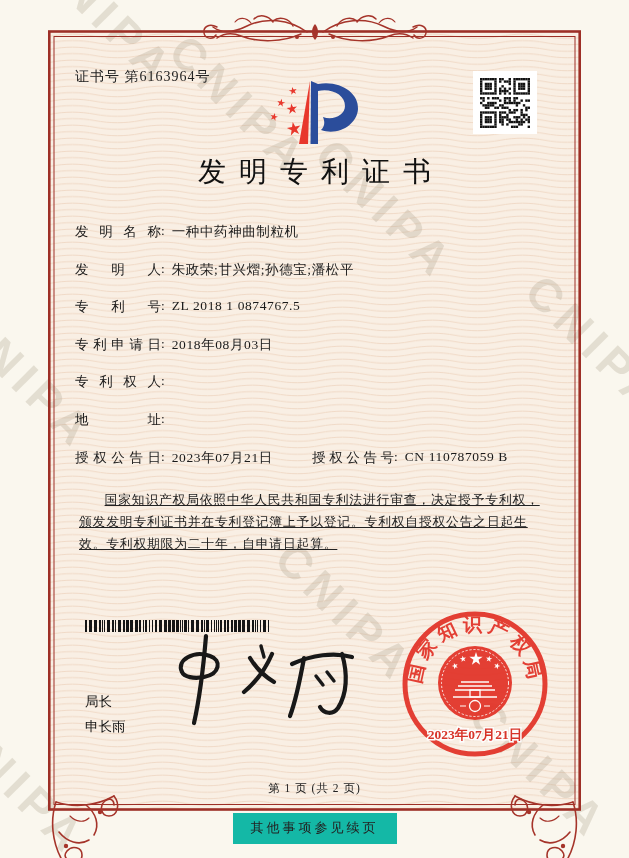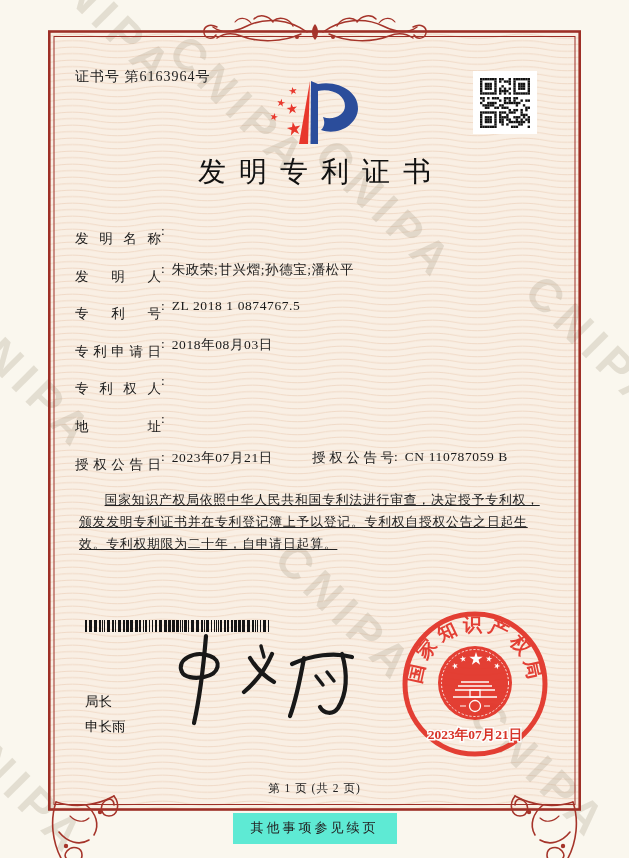--- a/index.html
+++ b/index.html
@@ -26,21 +26,21 @@
   
   .title{left:0;top:153px;width:629px;text-align:center;font-size:28px;
          letter-spacing:13px;text-indent:13px;color:#111;font-weight:500;}
   
   .qrbox{left:473px;top:71px;width:64px;height:63px;background:#ffffff;
          display:flex;align-items:center;justify-content:center;}
   
   .fields{left:75px;top:223px;width:478px;font-size:13.5px;color:#1a1a1a;}
   .frow{display:flex;align-items:flex-start;height:37.6px;}
   .lab{width:86px;display:inline-block;text-align:justify;text-align-last:justify;
-       -moz-text-align-last:justify;flex:none;margin-top:7px;}
+       -moz-text-align-last:justify;flex:none;}
   .colon{flex:none;margin-right:7px;}
   .val{letter-spacing:0.6px;}
   .grant-left{display:flex;width:237px;flex:none;}
   .lab2{width:82px;display:inline-block;text-align:justify;text-align-last:justify;flex:none;}
   
   .paras{left:79px;top:489px;width:474px;font-size:12.8px;line-height:1.73;
          letter-spacing:0.8px;color:#222;}
   .paras p{margin:0 0 4px 0;text-indent:2em;text-decoration:underline;}
   
   .barcode{left:85px;top:620px;width:192px;height:12px;display:flex;align-items:stretch;}
@@ -48,21 +48,21 @@
   
   .director{left:85px;top:689px;font-family:"Liberation Sans","DejaVu Sans",sans-serif;
             font-size:13.5px;color:#111;line-height:25px;}
   
   .sig{left:166px;top:630px;width:200px;height:100px;}
   
   .seal{left:397px;top:610px;width:157px;height:153px;opacity:0.93;}
   
   .pagenum{left:0;top:781px;width:629px;text-align:center;font-size:11.5px;
            letter-spacing:1px;color:#222;}
-  .contbox{top:813px;left:50%;transform:translateX(-50%);background:#5eead4;
+  .contbox{top:813px;left:50%;transform:translateX(-50%);background:#14b8a6;
            padding:6px 18px 7px 18px;font-size:13px;letter-spacing:3px;color:#222;
            white-space:nowrap;}
 </style>
 </head>
 <body>
 
 <div class="abs inner-bg">
   <svg>
     <defs>
       <pattern id="wv" width="90" height="6.5" patternUnits="userSpaceOnUse">
@@ -368,20 +368,21 @@
     <path d="M52,4 C74,0 93,13 92,29 C91,45 72,56 55,50 C60,45 58,40 57,37 C67,41 79,35 79,26 C79,15 66,8 52,11 Z"></path>
   </g>
 </svg>
 
 <div class="abs title">发明专利证书</div>
 
 <div class="abs fields">
   <div class="frow">
     <span class="lab">发明名称</span>
       <span class="colon">:</span>
+    <span class="val">一种中药神曲制粒机</span>
   </div>
   <div class="frow">
     <span class="lab">发明人</span>
       <span class="colon">:</span>
     <span class="val">朱政荣;甘兴熠;孙德宝;潘松平</span>
   </div>
   <div class="frow">
     <span class="lab">专利号</span>
       <span class="colon">:</span>
     <span class="val">ZL 2018 1 0874767.5</span>

